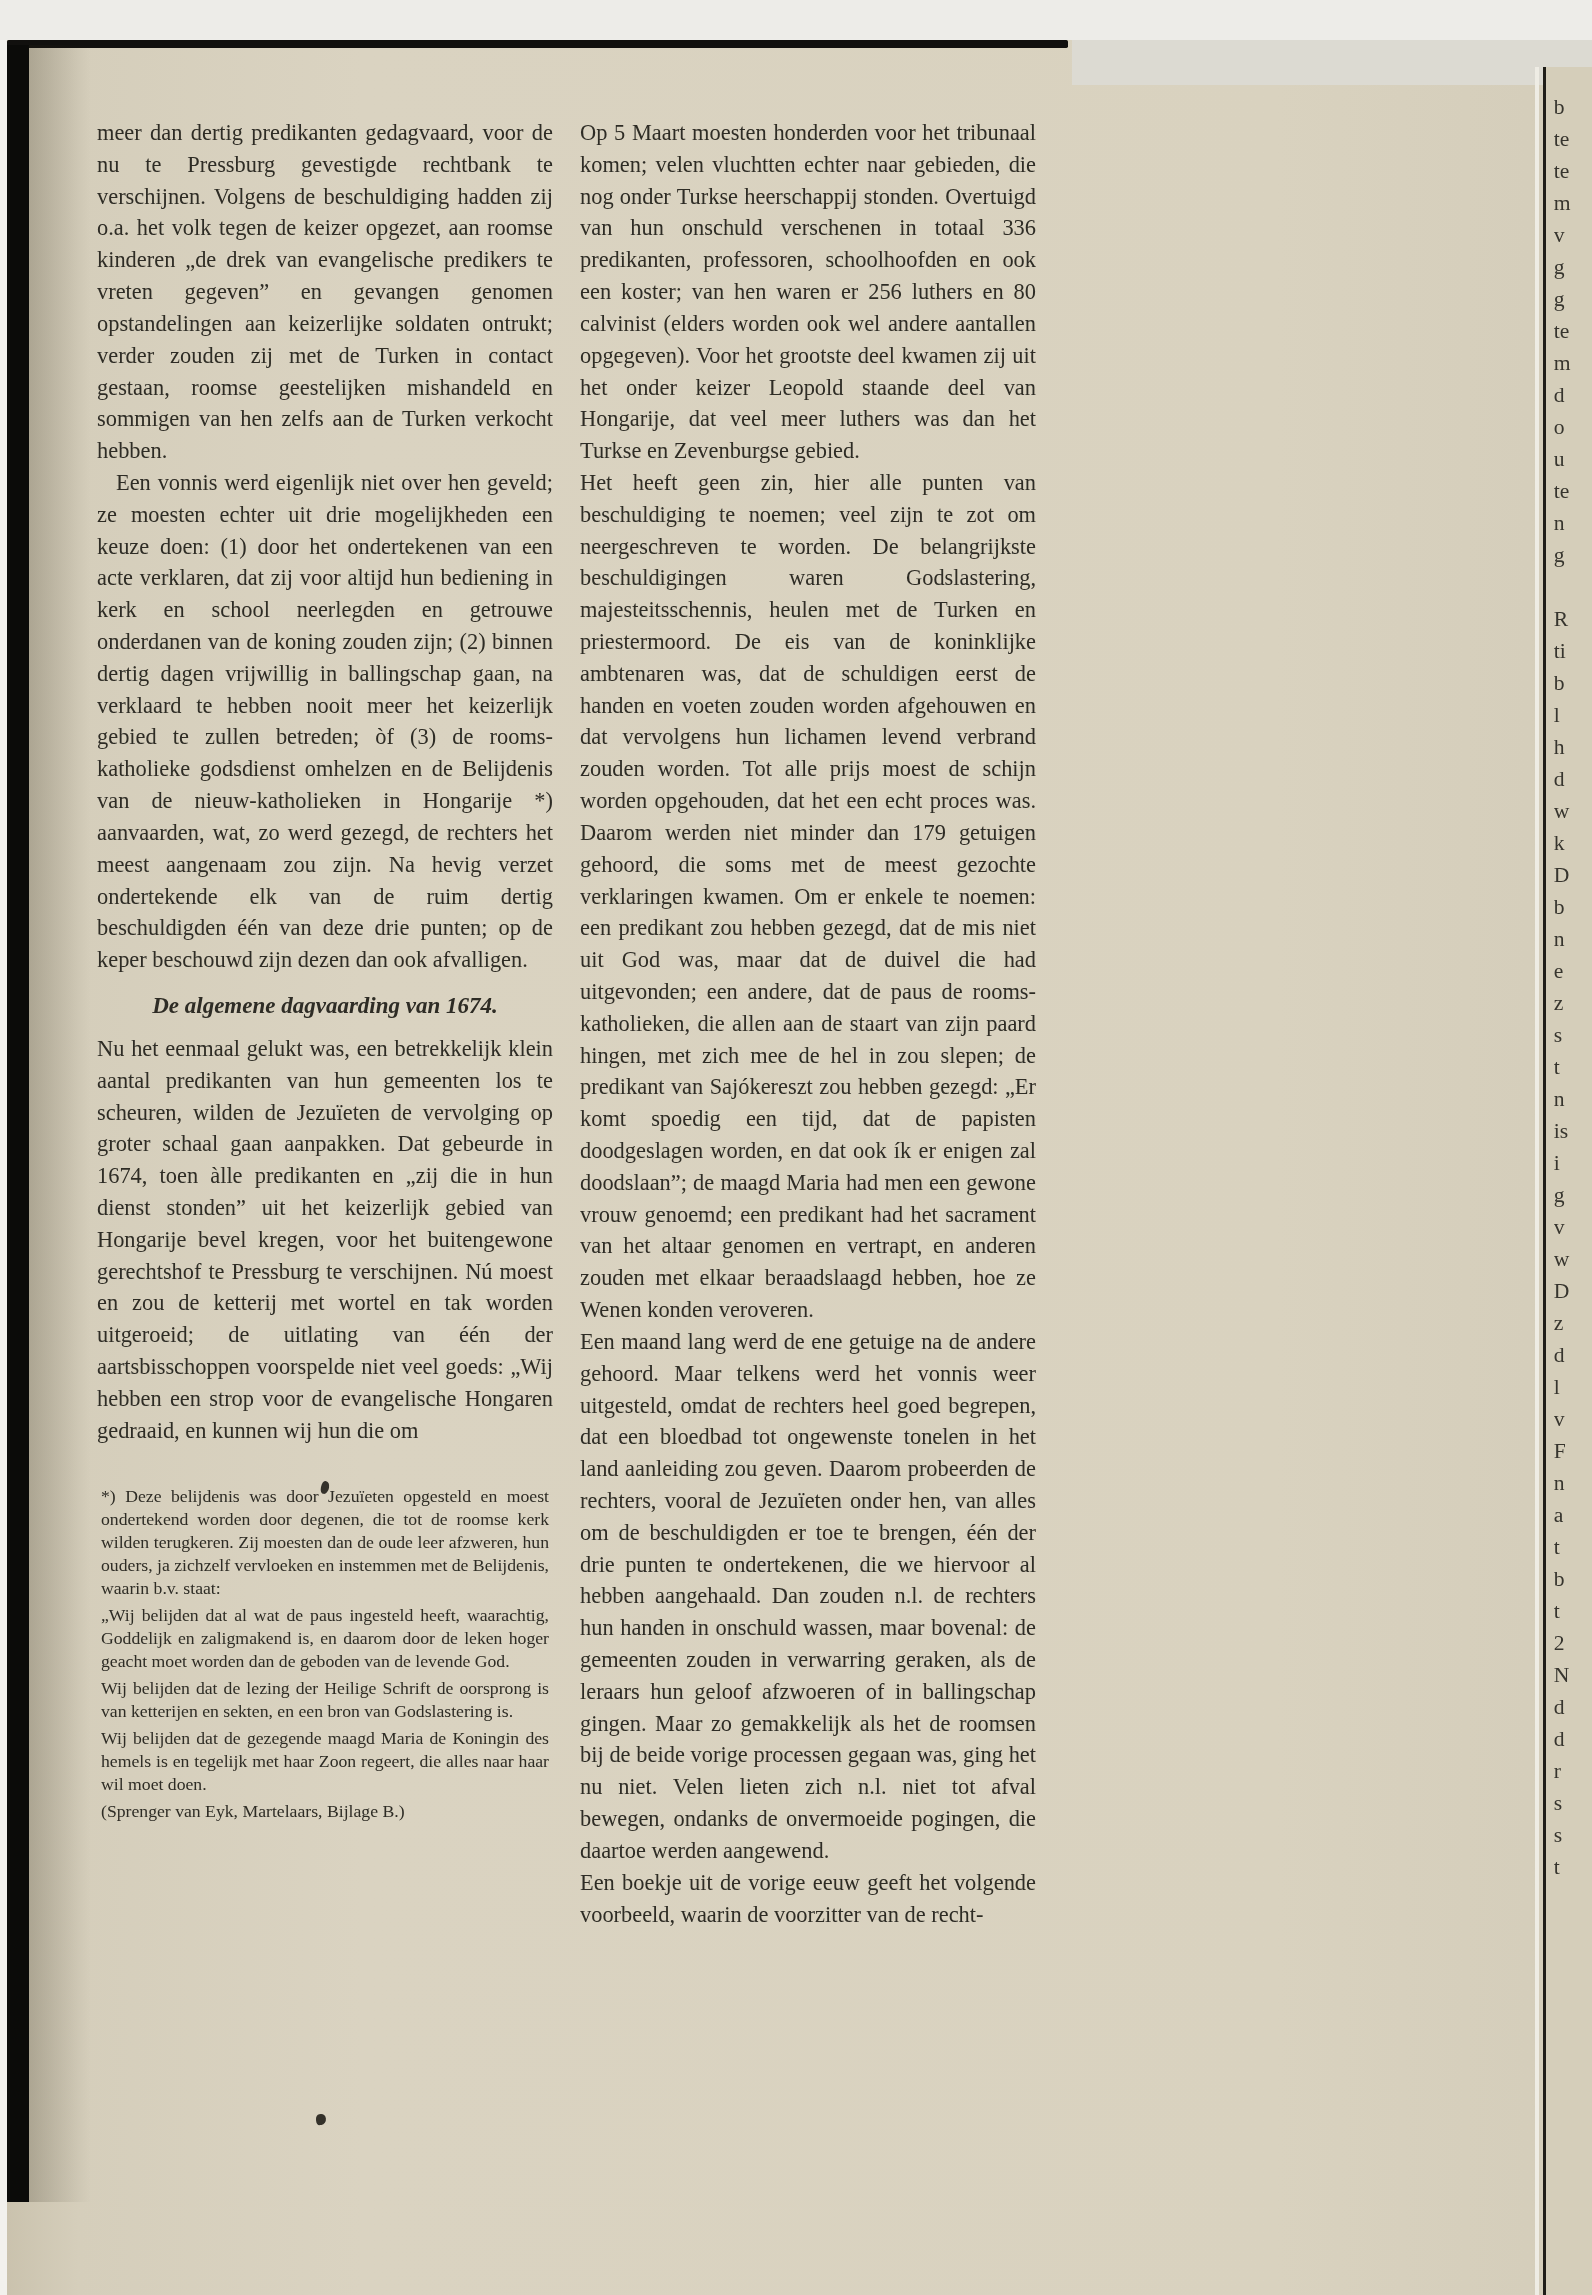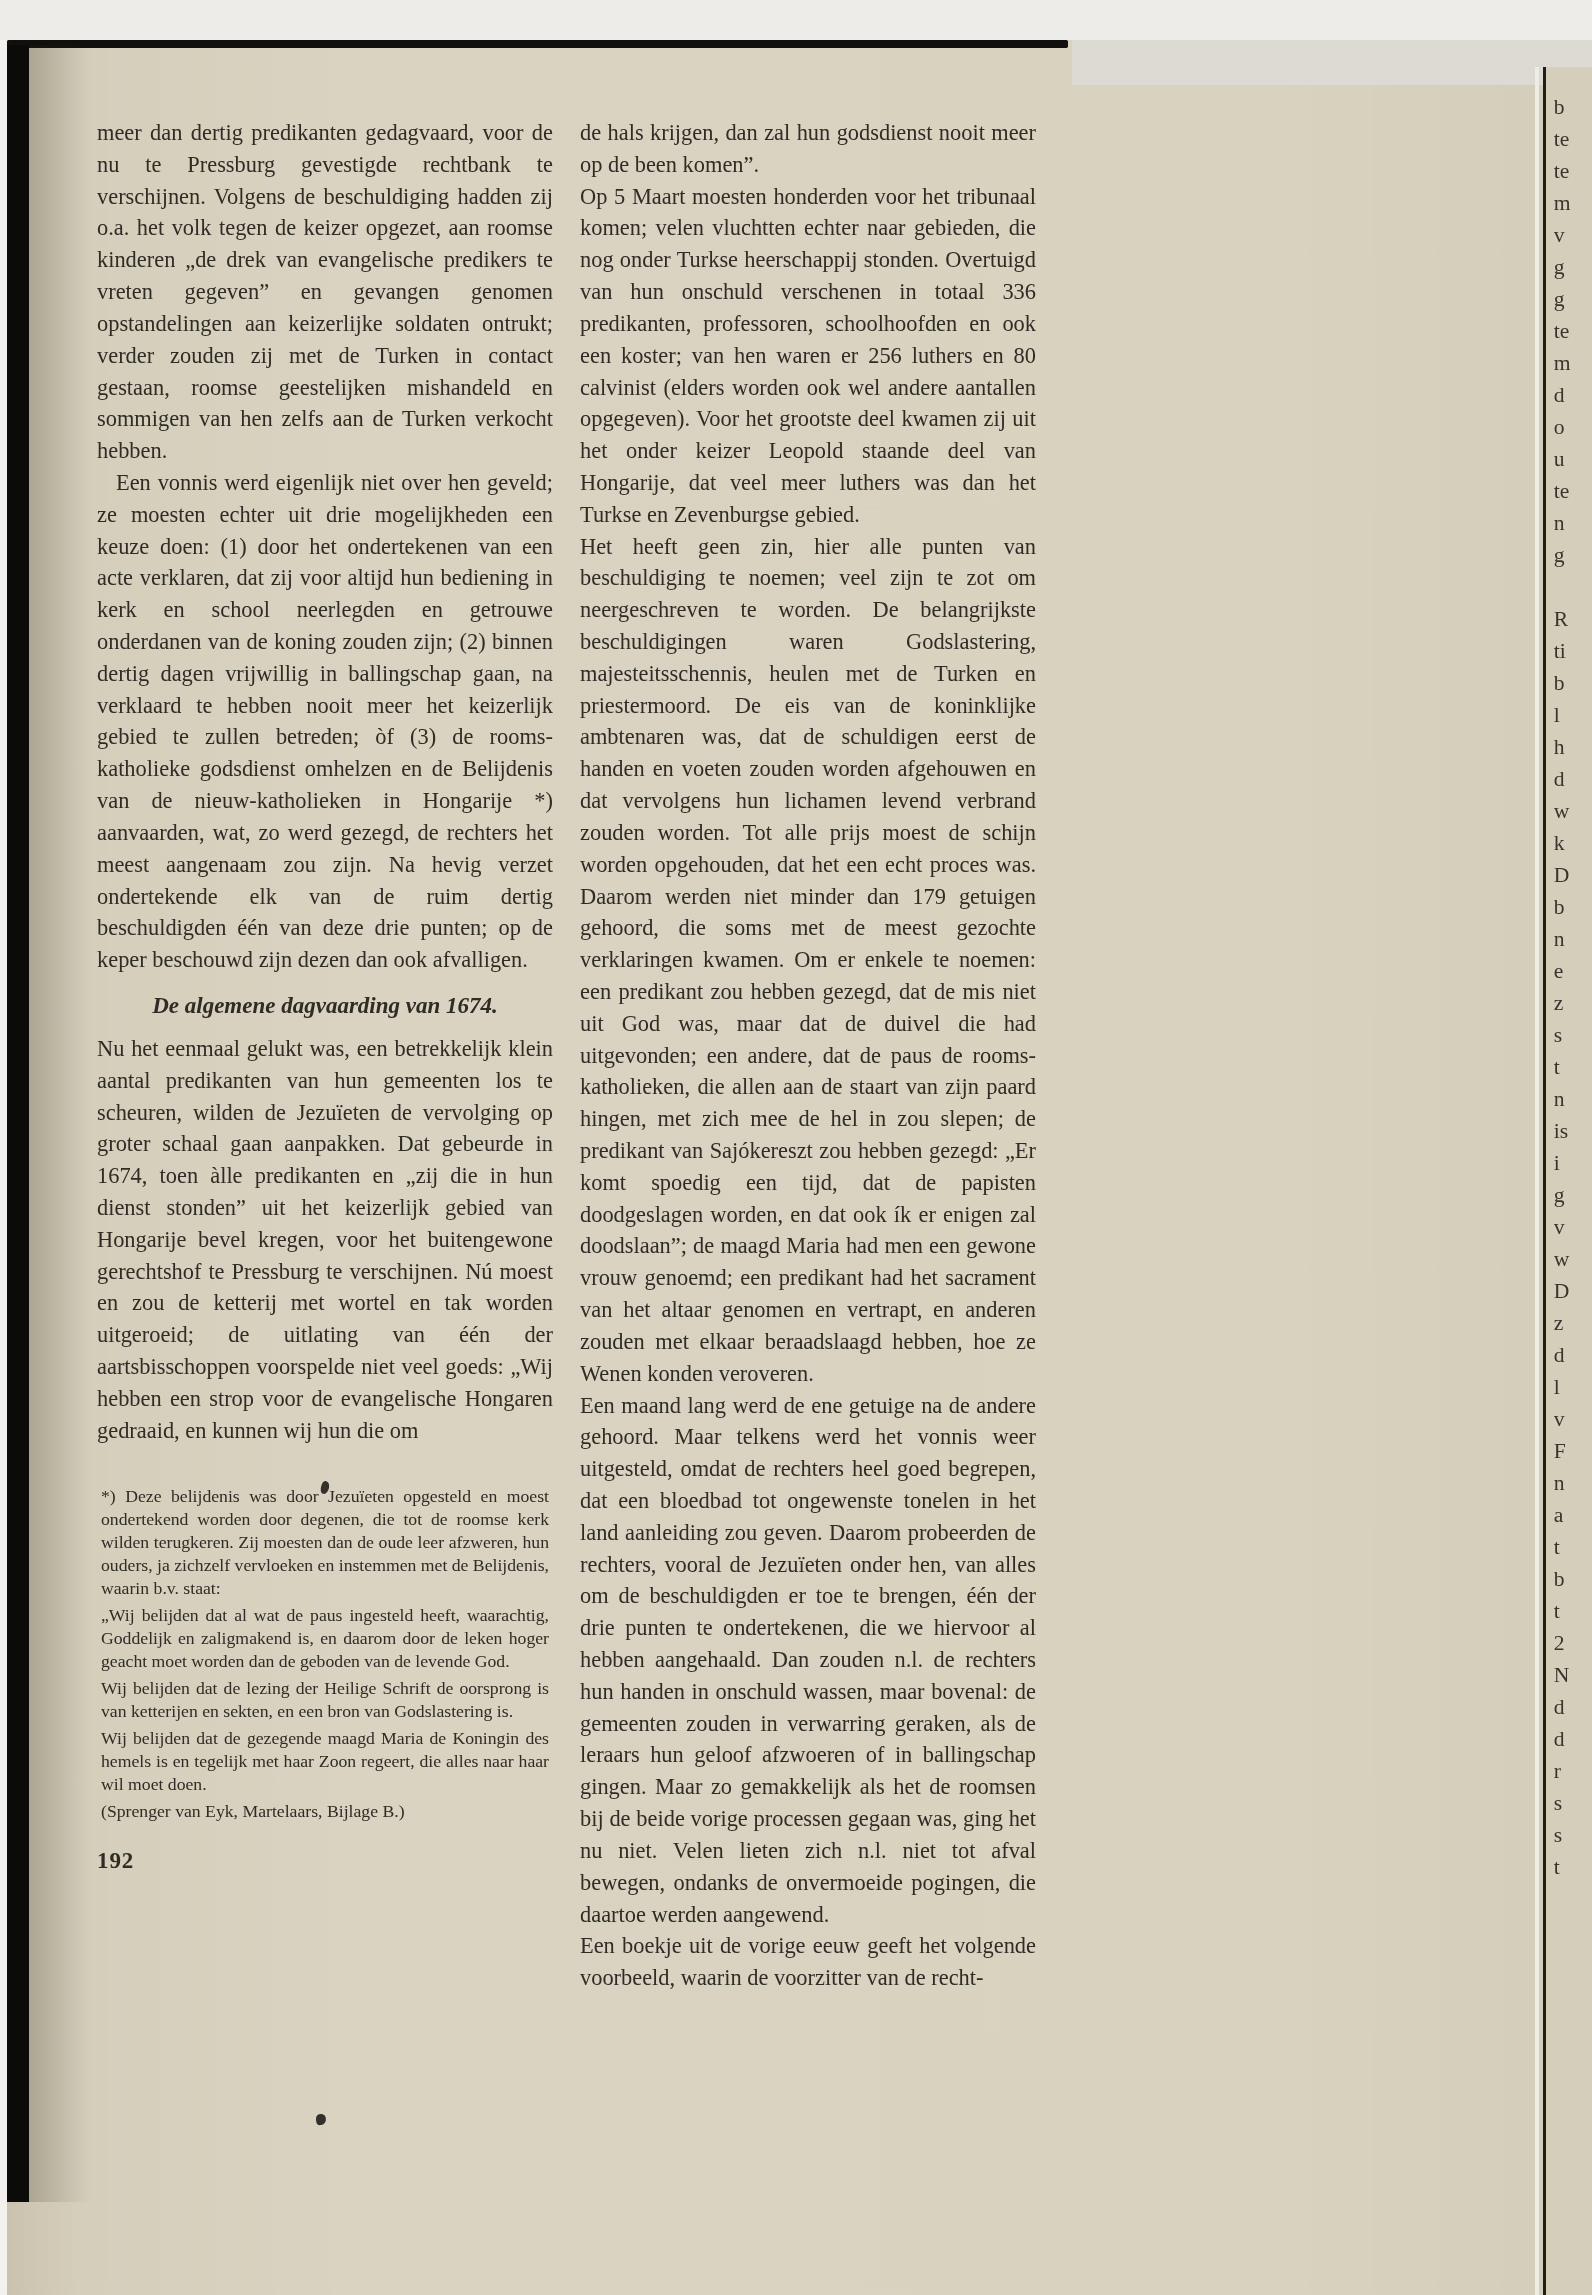--- a/index.html
+++ b/index.html
@@ -60,25 +60,23 @@
       <p class="body-par">Nu het eenmaal gelukt was, een betrekkelijk klein aantal predikanten van hun gemeenten los te scheuren, wilden de Jezuïeten de vervolging op groter schaal gaan aanpakken. Dat gebeurde in 1674, toen àlle predikanten en „zij die in hun dienst stonden” uit het keizerlijk gebied van Hongarije bevel kregen, voor het buitengewone gerechtshof te Pressburg te verschijnen. Nú moest en zou de ketterij met wortel en tak worden uitgeroeid; de uitlating van één der aartsbisschoppen voorspelde niet veel goeds: „Wij hebben een strop voor de evangelische Hongaren gedraaid, en kunnen wij hun die om</p>
 
       <div class="footnote">
         <p class="fn">*) Deze belijdenis was door Jezuïeten opgesteld en moest ondertekend worden door degenen, die tot de roomse kerk wilden terugkeren. Zij moesten dan de oude leer afzweren, hun ouders, ja zichzelf vervloeken en instemmen met de Belijdenis, waarin b.v. staat:</p>
         <p class="fn">„Wij belijden dat al wat de paus ingesteld heeft, waarachtig, Goddelijk en zaligmakend is, en daarom door de leken hoger geacht moet worden dan de geboden van de levende God.</p>
         <p class="fn">Wij belijden dat de lezing der Heilige Schrift de oorsprong is van ketterijen en sekten, en een bron van Godslastering is.</p>
         <p class="fn">Wij belijden dat de gezegende maagd Maria de Koningin des hemels is en tegelijk met haar Zoon regeert, die alles naar haar wil moet doen.</p>
         <p class="fn source">(Sprenger van Eyk, Martelaars, Bijlage B.)</p>
       </div>
 
-      <div class="pagenum">192</div>
     </div>
 
     <div class="col">
-        <div class="body-par">de hals krijgen, dan zal hun godsdienst nooit meer op de been komen”.</div>
         <div class="body-par">Op 5 Maart moesten honderden voor het tribunaal komen; velen vluchtten echter naar gebieden, die nog onder Turkse heerschappij stonden. Overtuigd van hun onschuld verschenen in totaal 336 predikanten, professoren, schoolhoofden en ook een koster; van hen waren er 256 luthers en 80 calvinist (elders worden ook wel andere aantallen opgegeven). Voor het grootste deel kwamen zij uit het onder keizer Leopold staande deel van Hongarije, dat veel meer luthers was dan het Turkse en Zevenburgse gebied.</div>
         <div class="body-par">Het heeft geen zin, hier alle punten van beschuldiging te noemen; veel zijn te zot om neergeschreven te worden. De belangrijkste beschuldigingen waren Godslastering, majesteitsschennis, heulen met de Turken en priestermoord. De eis van de koninklijke ambtenaren was, dat de schuldigen eerst de handen en voeten zouden worden afgehouwen en dat vervolgens hun lichamen levend verbrand zouden worden. Tot alle prijs moest de schijn worden opgehouden, dat het een echt proces was. Daarom werden niet minder dan 179 getuigen gehoord, die soms met de meest gezochte verklaringen kwamen. Om er enkele te noemen: een predikant zou hebben gezegd, dat de mis niet uit God was, maar dat de duivel die had uitgevonden; een andere, dat de paus de rooms-katholieken, die allen aan de staart van zijn paard hingen, met zich mee de hel in zou slepen; de predikant van Sajókereszt zou hebben gezegd: „Er komt spoedig een tijd, dat de papisten doodgeslagen worden, en dat ook ík er enigen zal doodslaan”; de maagd Maria had men een gewone vrouw genoemd; een predikant had het sacrament van het altaar genomen en vertrapt, en anderen zouden met elkaar beraadslaagd hebben, hoe ze Wenen konden veroveren.</div>
         <div class="body-par">Een maand lang werd de ene getuige na de andere gehoord. Maar telkens werd het vonnis weer uitgesteld, omdat de rechters heel goed begrepen, dat een bloedbad tot ongewenste tonelen in het land aanleiding zou geven. Daarom probeerden de rechters, vooral de Jezuïeten onder hen, van alles om de beschuldigden er toe te brengen, één der drie punten te ondertekenen, die we hiervoor al hebben aangehaald. Dan zouden n.l. de rechters hun handen in onschuld wassen, maar bovenal: de gemeenten zouden in verwarring geraken, als de leraars hun geloof afzwoeren of in ballingschap gingen. Maar zo gemakkelijk als het de roomsen bij de beide vorige processen gegaan was, ging het nu niet. Velen lieten zich n.l. niet tot afval bewegen, ondanks de onvermoeide pogingen, die daartoe werden aangewend.</div>
         <div class="body-par">Een boekje uit de vorige eeuw geeft het volgende voorbeeld, waarin de voorzitter van de recht-</div>
       </div>
 
   </div>
 
   <div class="edge-highlight"></div>
   <div class="edge-strip">

